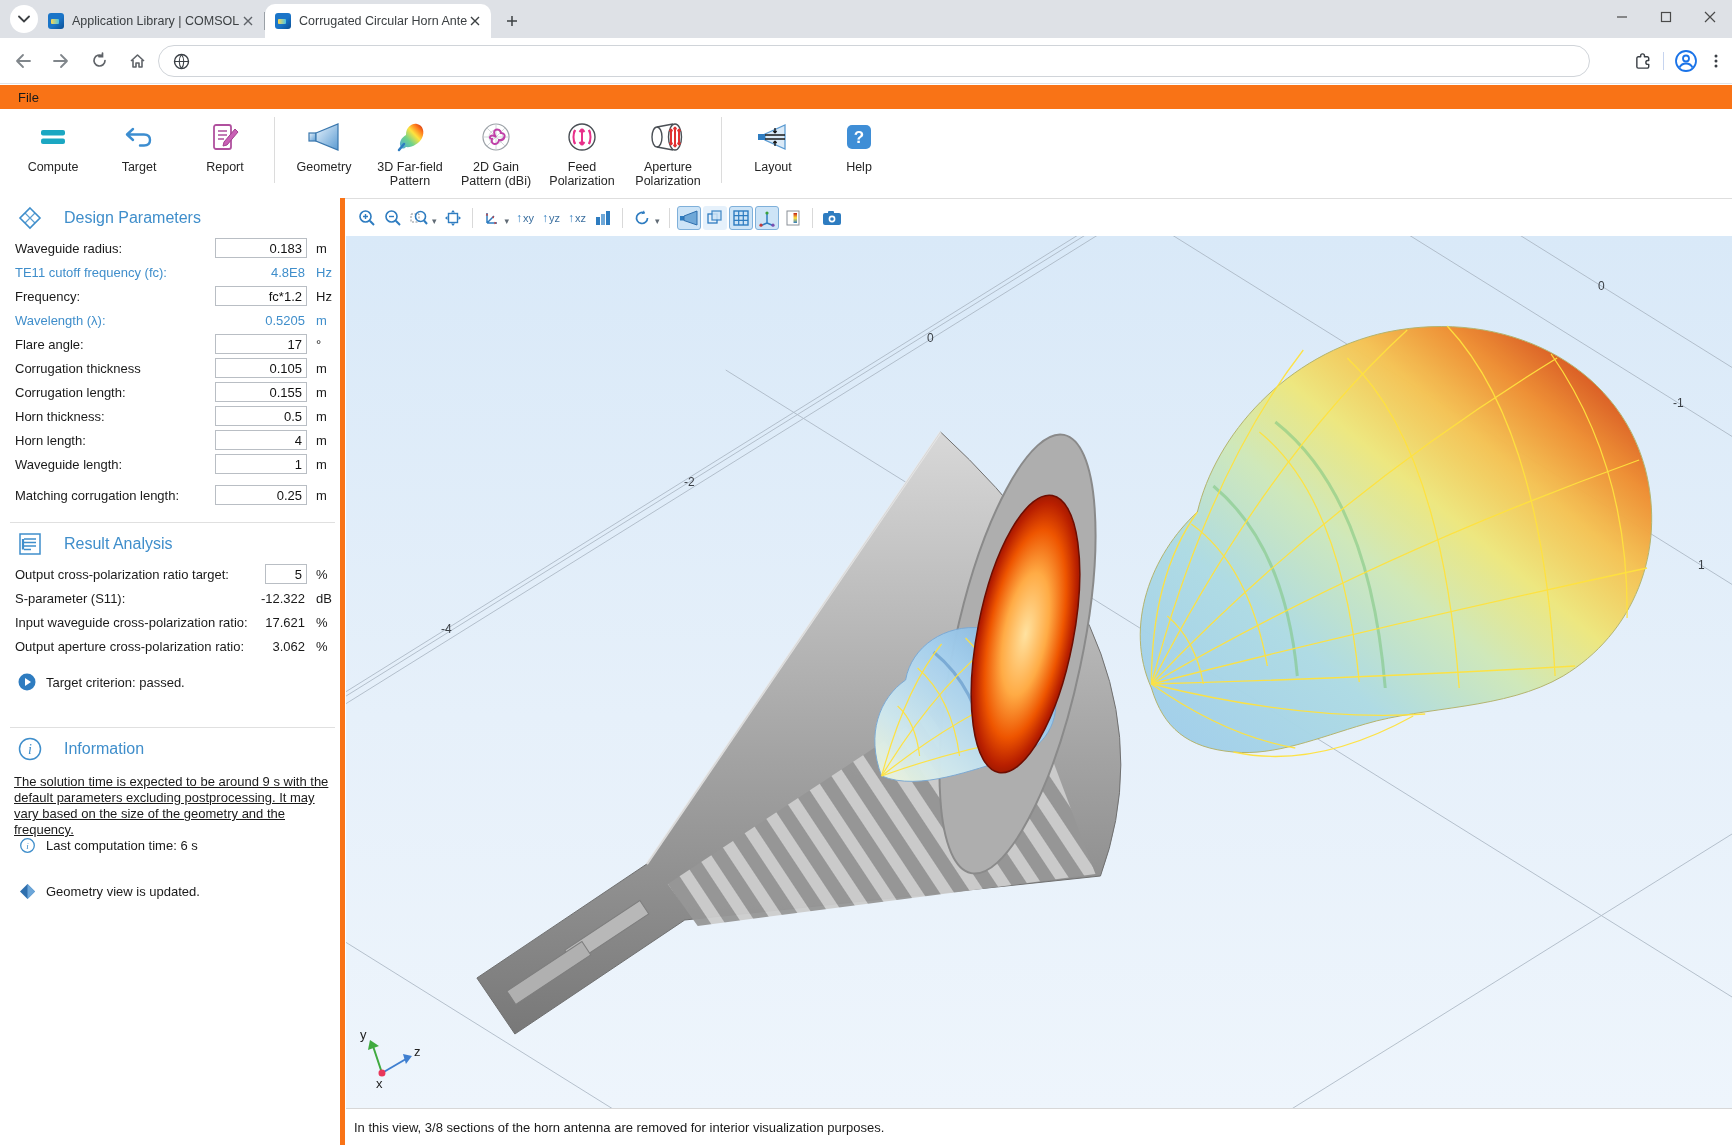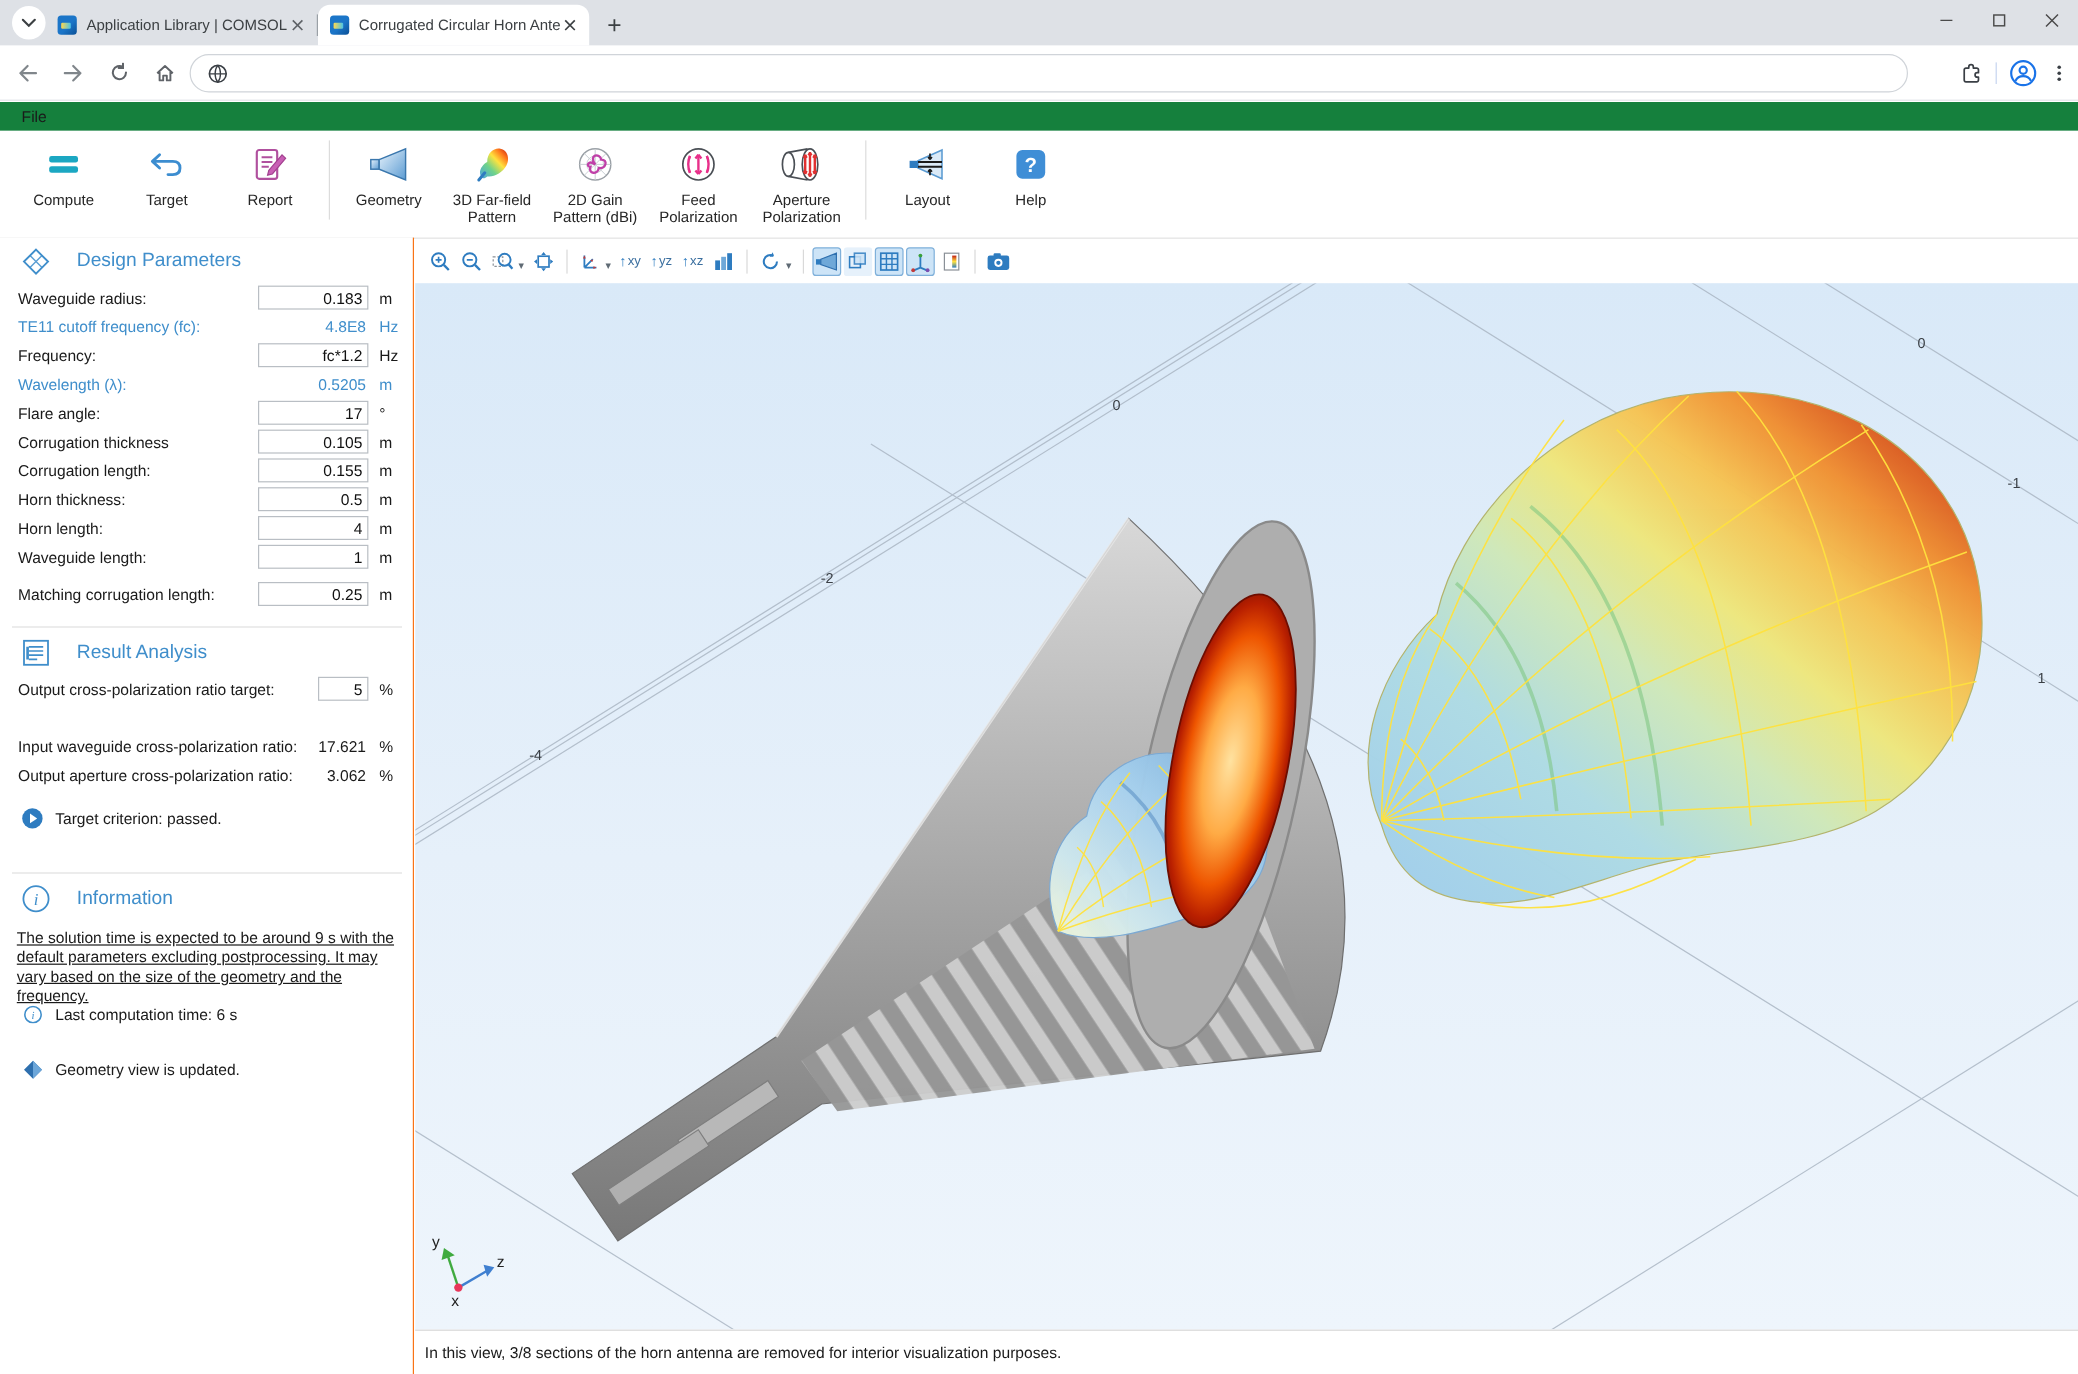--- a/index.html
+++ b/index.html
@@ -21,29 +21,29 @@
   .winbtn { width:44px; height:34px; display:flex; align-items:center; justify-content:center; }
 
   .navbar { position:absolute; left:0; top:38px; width:1732px; height:46px; background:#fff; border-bottom:1px solid #e1e4e8; display:flex; align-items:center; }
   .navicon { width:30px; height:30px; display:flex; align-items:center; justify-content:center; margin-left:8px; }
   .omnibox { position:absolute; left:158px; top:7px; width:1432px; height:32px; border:1px solid #d0d4d9; border-radius:16px; background:#fff; display:flex; align-items:center; padding:0 14px; }
   .omnibox .url { font-size:14px; color:#202124; margin-left:12px; }
   .nav-right { position:absolute; right:8px; top:7px; height:32px; display:flex; align-items:center; gap:10px; }
   .vdiv { width:1px; height:18px; background:#c6d4ef; }
 
   
-  .filebar { position:absolute; left:0; top:85px; width:1732px; height:24px; display:flex; align-items:center; padding-left:18px; font-size:13px; color:#1a1a1a; background:#15803d; }
+  .filebar { position:absolute; left:0; top:85px; width:1732px; height:24px; display:flex; align-items:center; padding-left:18px; font-size:13px; color:#1a1a1a; background:#f97316; }
   .apptoolbar { position:absolute; left:0; top:109px; width:1732px; height:89px; background:#fff; display:flex; align-items:flex-start; }
   .tbtn { width:86px; padding-top:10px; display:flex; flex-direction:column; align-items:center; gap:5px; font-size:12.5px; color:#262626; text-align:center; line-height:1.15; cursor:default; }
   .tbtn .ic { height:36px; display:flex; align-items:center; justify-content:center; }
   .tsep { width:1px; height:66px; background:#dcdcdc; margin-top:8px; }
 
   
   .content-top { position:absolute; left:0; top:198px; width:1732px; height:0; border-top:1px solid #dedede; }
-  .sidebar { position:absolute; left:0; top:198px; width:345px; height:947px; background:#fff; border-right:1px solid #f97316; font-size:13px; color:#1a1a1a; }
+  .sidebar { position:absolute; left:0; top:198px; width:345px; height:947px; background:#fff; border-right:5px solid #f97316; font-size:13px; color:#1a1a1a; }
   .rule { position:absolute; left:10px; width:325px; height:0; border-top:1px solid #e0e0e0; }
   .sechead { position:absolute; left:0; height:30px; display:flex; align-items:center; }
   .sechead .sic { width:24px; height:24px; margin-left:18px; display:flex; align-items:center; justify-content:center; }
   .sechead .stitle { margin-left:22px; font-size:16px; color:#3f8ecb; }
   .frow { position:absolute; left:0; width:345px; height:24px; }
   .flabel { position:absolute; left:15px; top:4px; }
   .fin { position:absolute; right:38px; top:1px; width:92px; height:20px; border:1px solid #b9bec4; background:#fff; font-family:"Liberation Sans",sans-serif; font-size:13px; text-align:right; padding:0 4px; color:#111; }
   .fin.small { width:42px; }
   .fval { position:absolute; right:40px; top:4px; width:92px; text-align:right; }
   .fval.blue { color:#3f8ecb; }
@@ -372,20 +372,25 @@
           <path d="M5 7 L5 17.5" stroke="#3f8ecb" stroke-width="2.2"></path>
         </svg>
     </span>
     <span class="stitle">Result Analysis</span>
   </div>
 
   <div class="frow" style="top:365px">
     <span class="flabel">Output cross-polarization ratio target:</span>
     <input class="fin small" value="5" style="">
     <span class="funit">%</span>
+  </div>
+  <div class="frow" style="top:389px">
+    <span class="flabel">S-parameter (S11):</span>
+    <span class="fval">-12.322</span>
+    <span class="funit">dB</span>
   </div>
   <div class="frow" style="top:413px">
     <span class="flabel">Input waveguide cross-polarization ratio:</span>
     <span class="fval">17.621</span>
     <span class="funit">%</span>
   </div>
   <div class="frow" style="top:437px">
     <span class="flabel">Output aperture cross-polarization ratio:</span>
     <span class="fval">3.062</span>
     <span class="funit">%</span>

